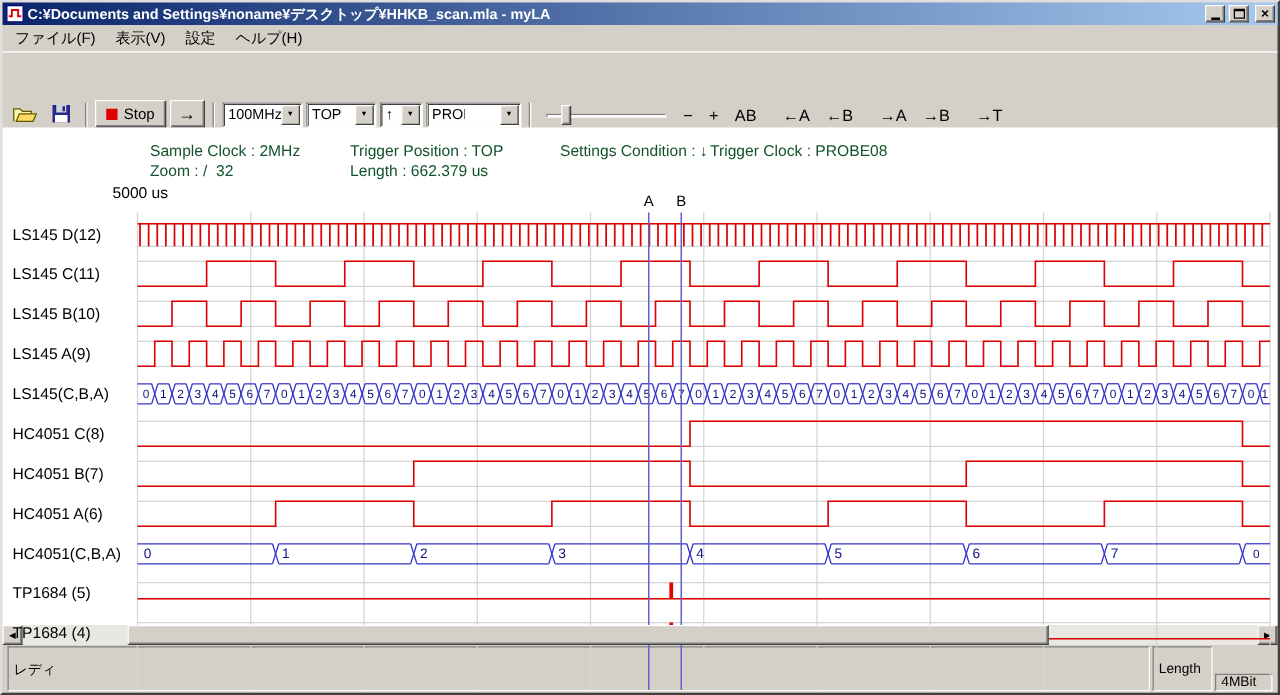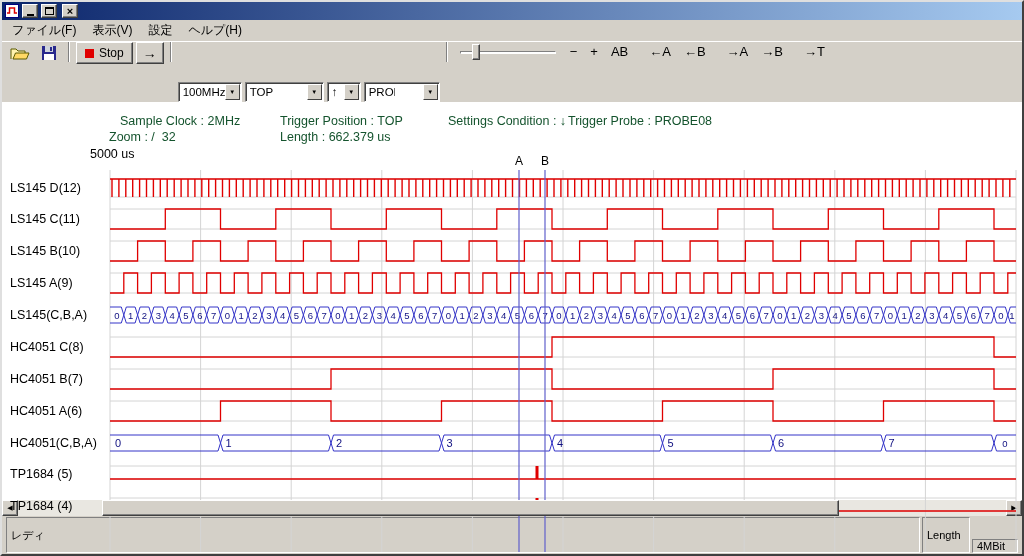--- a/index.html
+++ b/index.html
@@ -8,30 +8,30 @@
   .window{width:1024px;height:556px;background:#d4d0c8;border:2px solid;border-color:#dfdfdf #404040 #404040 #dfdfdf;display:flex;flex-direction:column;}
   .titlebar{flex:0 0 18px;background:linear-gradient(90deg,#0a246a,#a6caf0);display:flex;align-items:center;gap:3px;padding:0 2px 0 3px;}
   .title-text{flex:1;color:#fff;font-size:11.5px;font-weight:bold;white-space:nowrap;overflow:hidden;}
   .cap-btn{width:16px;height:14px;background:#d4d0c8;border:1px solid;border-color:#fff #404040 #404040 #fff;box-shadow:inset -1px -1px 0 #808080;display:flex;align-items:center;justify-content:center;font-size:10px;line-height:1;}
   .cap-btn.close{margin-left:2px;}
   .glyph-min{width:7px;height:2px;background:#000;margin-top:7px;}
   .glyph-max{width:9px;height:8px;border:1px solid #000;border-top-width:2px;}
   .glyph-close{font-size:11px;font-weight:bold;color:#000;}
   .menubar{flex:0 0 20px;display:flex;align-items:center;padding-left:2px;}
   .menu-item{font-size:12px;padding:2px 8px;}
-  .toolbar{flex:0 0 28px;display:flex;align-items:flex-start;gap:3px;padding:0 5px;border-top:1px solid #fff;}
+  .toolbar{flex:0 0 28px;display:flex;align-items:flex-end;gap:3px;padding:0 5px;border-top:1px solid #fff;}
   .tb-icon-btn{width:26px;height:22px;background:transparent;border:none;display:flex;align-items:center;justify-content:center;}
   .tb-sep{width:2px;height:20px;border-left:1px solid #808080;border-right:1px solid #fff;margin:0 3px;}
   .btn3d{height:22px;background:#d4d0c8;border:1px solid;border-color:#fff #404040 #404040 #fff;box-shadow:inset -1px -1px 0 #808080;display:flex;align-items:center;gap:5px;padding:0 8px;font-size:12px;font-family:inherit;}
   .stop-square{width:9px;height:9px;background:#e00000;display:inline-block;}
   .run-btn{font-size:14px;font-weight:bold;padding:0 6px;}
   .combo{height:20px;background:#fff;border:1px solid;border-color:#808080 #fff #fff #808080;box-shadow:inset 1px 1px 0 #404040;display:flex;align-items:center;margin-top:40px;}
   .combo-text{flex:1;font-size:11.5px;padding:0 4px;white-space:nowrap;overflow:hidden;}
   .combo-arrow{width:15px;height:16px;margin-right:1px;background:#d4d0c8;border:1px solid;border-color:#fff #404040 #404040 #fff;display:flex;align-items:center;justify-content:center;font-size:6px;}
-  .w-clock{width:64px;}.w-pos{width:79px;}.w-edge{width:34px;}.w-probe{width:76px;gap:28px;}
+  .w-clock{width:64px;}.w-pos{width:56px;}.w-edge{width:34px;}.w-probe{width:76px;gap:28px;}
   .slider{width:100px;height:20px;position:relative;margin:0 4px;}
   .slider-track{position:absolute;left:2px;right:2px;top:9px;height:3px;background:#fff;border:1px solid;border-color:#808080 #fff #fff #808080;}
   .slider-thumb{position:absolute;left:14px;top:2px;width:8px;height:16px;background:#d4d0c8;border:1px solid;border-color:#fff #404040 #404040 #fff;box-shadow:inset -1px -1px 0 #808080;}
   .tb-txt{background:none;border:none;font-size:13px;padding:2px 5px;font-family:inherit;}
   .grp{margin-left:8px;}
   .content{flex:1;background:#fff;position:relative;}
   .info-text{position:absolute;font-size:12.5px;white-space:pre;color:#14532d;}
   #wave-svg{position:absolute;left:0;top:0;font-family:inherit;}
   .hscroll{flex:0 0 16px;display:flex;background:#e9e7e1;}
   .scroll-btn{width:16px;height:16px;background:#d4d0c8;border:1px solid;border-color:#fff #404040 #404040 #fff;box-shadow:inset -1px -1px 0 #808080;display:flex;align-items:center;justify-content:center;font-size:7px;}
@@ -46,20 +46,21 @@
 </head>
 <body>
 
 <div class="window">
 
   <div class="titlebar">
     <svg width="14" height="14" viewBox="0 0 14 14">
       <rect x="0.5" y="0.5" width="13" height="13" fill="#ffffff" stroke="#000080"></rect>
       <polyline points="2,9 4.5,9 4.5,4 9.5,4 9.5,9 12,9" fill="none" stroke="#e00000" stroke-width="1.5"></polyline>
     </svg>
+    <span class="title-text">C:¥Documents and Settings¥noname¥デスクトップ¥HHKB_scan.mla - myLA</span>
     <span class="cap-btn">
         <span class="glyph-min"></span>
       </span>
     <span class="cap-btn">
         <span class="glyph-max"></span>
       </span>
     <span class="cap-btn close">
         <span class="glyph-close">×</span>
       </span>
   </div>
@@ -681,22 +682,22 @@
         <rect x="533.5" y="396" width="3" height="13" fill="#e00000"></rect>
         <line x1="517" y1="68" x2="517" y2="450" stroke="#6060cc" stroke-width="1.2"></line>
         <text x="517" y="63" text-anchor="middle" font-size="12" fill="#000">A</text>
         <line x1="543" y1="68" x2="543" y2="450" stroke="#6060cc" stroke-width="1.2"></line>
         <text x="543" y="63" text-anchor="middle" font-size="12" fill="#000">B</text>
         <text x="88" y="56" font-size="12.5" fill="#000">5000 us</text>
       </svg>
     <div class="info-text" style="left:118px;top:12px">Sample Clock : 2MHz</div>
     <div class="info-text" style="left:278px;top:12px">Trigger Position : TOP</div>
     <div class="info-text" style="left:446px;top:12px">Settings Condition : ↓</div>
-    <div class="info-text" style="left:566px;top:12px">Trigger Probe : PROBE08</div>
-    <div class="info-text" style="left:107px;top:28px">Zoom : /  32</div>
+    <div class="info-text" style="left:566px;top:12px">Trigger Clock : PROBE08</div>
+    <div class="info-text" style="left:118px;top:28px">Zoom : /  32</div>
     <div class="info-text" style="left:278px;top:28px">Length : 662.379 us</div>
   </div>
 
   <div class="hscroll">
     <span class="scroll-btn">◀</span>
     <span class="scroll-track">
       <span class="scroll-thumb"></span>
     </span>
     <span class="scroll-btn">▶</span>
   </div>

